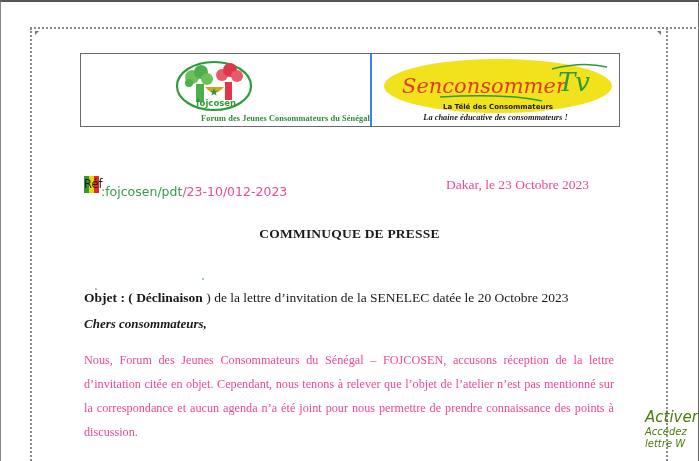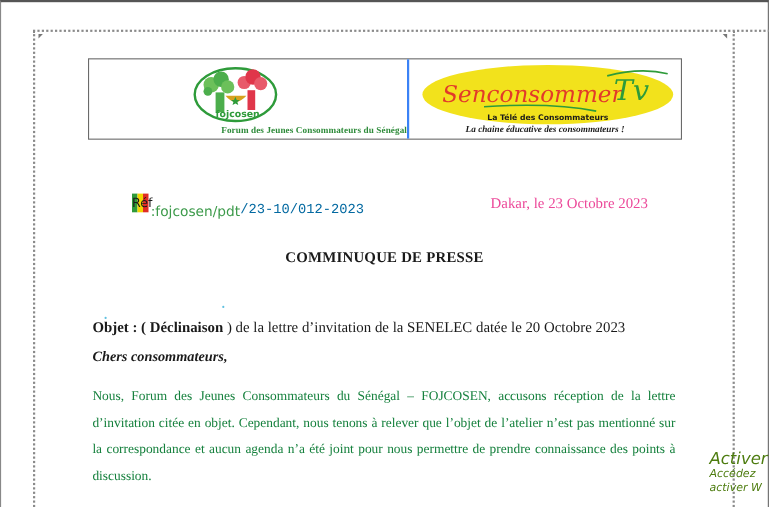--- a/index.html
+++ b/index.html
@@ -56,52 +56,52 @@
     position: absolute; left: 0; right: 0; top: 59px; text-align: center;
     font-family: "Liberation Serif", serif; font-style: italic; font-weight: bold;
     font-size: 8.4px; color: #1a1a1a;
   }
 
   .ref-line {
     position: absolute; left: 84px; top: 176px; font-family: "DejaVu Sans", sans-serif;
     font-size: 12.5px; display: flex; align-items: center;
   }
   .ref-flag {
-    display: inline-flex; height: 30px; margin-right: 2px; position: relative; margin-left: 36px;
+    display: inline-flex; height: 30px; margin-right: 2px; position: relative;
   }
   .ref-flag span { display: block; width: 5px; height: 17px; }
   .ref-flag .fg { background: #2f9a3a; }
   .ref-flag .fy { background: #f2d500; }
   .ref-flag .fr { background: #e02d24; }
   .ref-flag-label {
     position: absolute; left: 0; top: 0; width: 15px; height: 17px; line-height: 17px;
     text-align: center; font-size: 11.5px; color: #1a1a1a; font-family: "DejaVu Sans", sans-serif;
   }
   .ref-green { color: #3c9a4a; }
-  .ref-dark { color: #0369a1; font-family: Liberation Mono, monospace; }
+  .ref-dark { color: #ec4899; }
 
   .date-line {
     position: absolute; left: 446px; top: 177px; font-size: 13.5px; color: #ec4899;
   }
   .title {
     position: absolute; left: 0; width: 699px; top: 226px; text-align: center;
     font-weight: bold; font-size: 13.5px; letter-spacing: 0.2px;
   }
   .speck { position: absolute; width: 2px; height: 2px; background: #5fc0e0; border-radius: 1px; }
 
   .object-line {
     position: absolute; left: 84px; top: 290px; font-size: 13.5px; white-space: nowrap;
   }
   .object-line b { font-weight: bold; }
   .greeting {
     position: absolute; left: 84px; top: 316px; font-size: 13px; font-style: italic; font-weight: bold;
   }
   .body-text {
     position: absolute; left: 84px; top: 348px; width: 530px;
-    font-size: 12.2px; line-height: 24px; text-align: justify; color: #15803d;
+    font-size: 12.2px; line-height: 24px; text-align: justify; color: #ec4899;
   }
   .body-text p { margin: 0; }
 
   .watermark {
     position: absolute; left: 645px; top: 408px; color: #4d7c0f;
     font-family: "DejaVu Sans", sans-serif; line-height: 1.2; font-style: italic;
   }
   .watermark .w1 { font-size: 15px; }
   .watermark .w2, .watermark .w3 { font-size: 10px; }
 </style>
@@ -174,14 +174,14 @@
 
 <div class="greeting">Chers consommateurs,</div>
 
 <div class="body-text">
   <p>Nous, Forum des Jeunes Consommateurs du Sénégal – FOJCOSEN, accusons réception de la lettre d’invitation citée en objet. Cependant, nous tenons à relever que l’objet de l’atelier n’est pas mentionné sur la correspondance et aucun agenda n’a été joint pour nous permettre de prendre connaissance des points à discussion.</p>
 </div>
 
 <div class="watermark">
   <div class="w1">Activer</div>
   <div class="w2">Accédez</div>
-  <div class="w3">activer W</div>
+  <div class="w3">lettre W</div>
 </div>
 
 </body></html>

